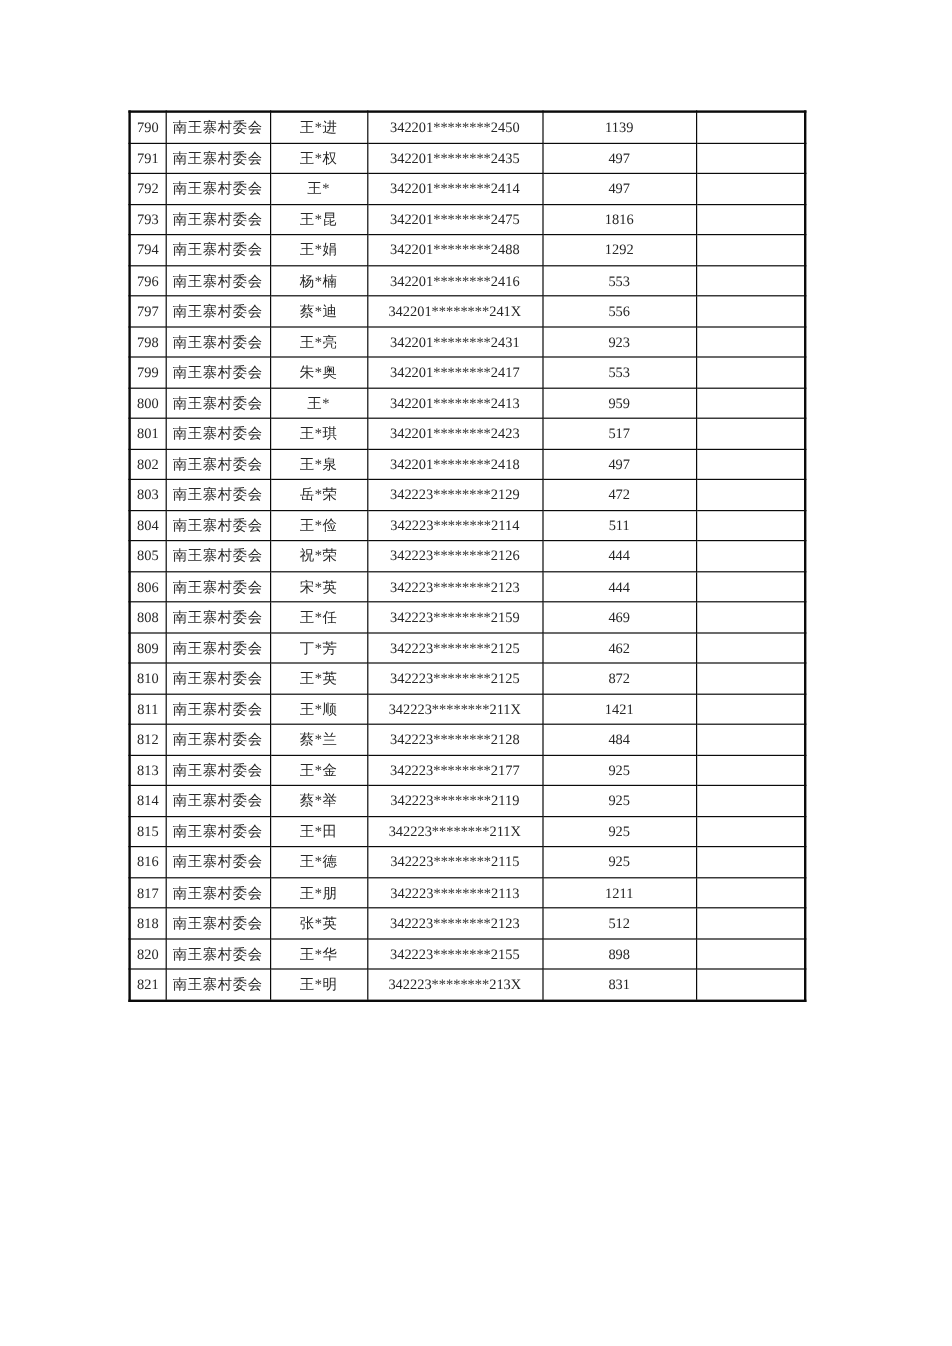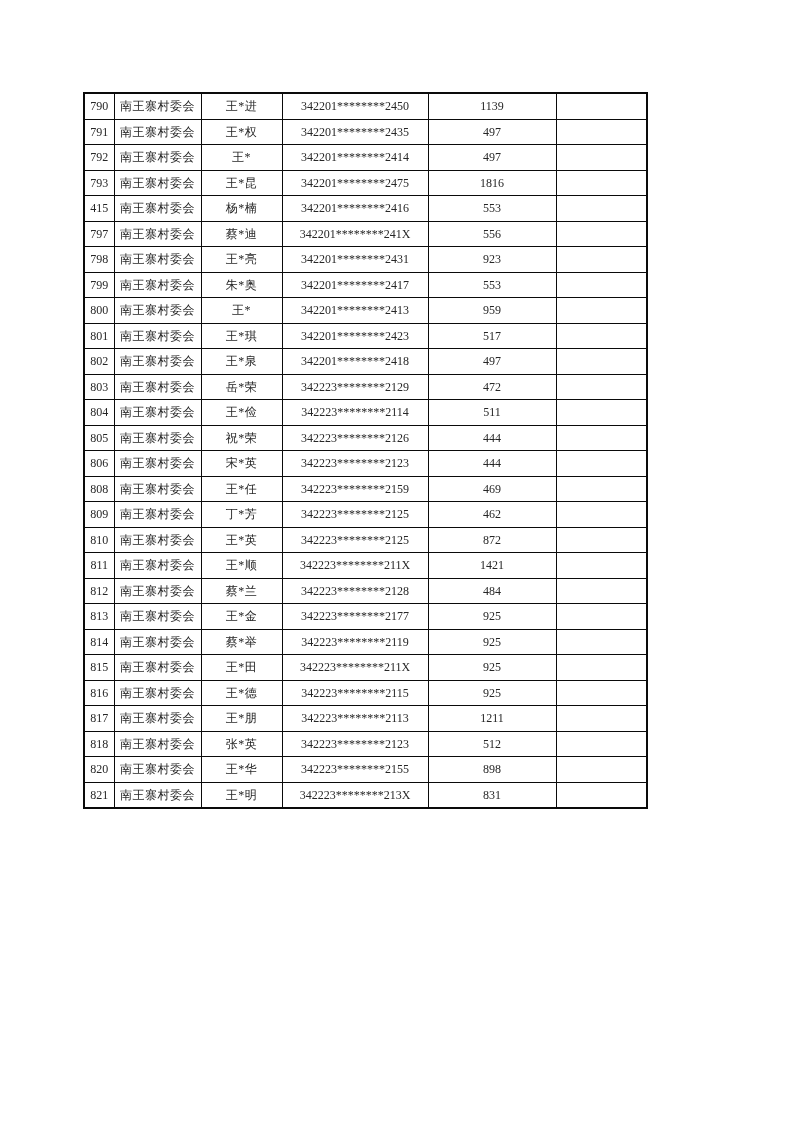--- a/index.html
+++ b/index.html
@@ -11,21 +11,21 @@
     position: relative;
     width: 793px;
     height: 1122px;
     background: #ffffff;
     overflow: hidden;
     font-family: "Liberation Serif", "DejaVu Serif", serif;
     color: #262626;
   }
   table.roster-table {
     position: absolute;
-    left: 83px;
+    left: 107px;
     top: 92px;
     border-collapse: collapse;
     table-layout: fixed;
     width: 563px;
     border: 2px solid #0a0a0a;
   }
   table.roster-table td {
     border: 1px solid #0a0a0a;
     height: 24.5px;
     padding: 0;
@@ -86,24 +86,32 @@
 
   <tr>
     <td class="c-seq">793</td>
     <td class="c-village">南王寨村委会</td>
     <td class="c-name">王*昆</td>
     <td class="c-id">342201********2475</td>
     <td class="c-value">1816</td>
     <td class="c-blank"></td>
   </tr>
 
-
-
-  <tr>
-    <td class="c-seq">415</td>
+  <tr>
+    <td class="c-seq">794</td>
+    <td class="c-village">南王寨村委会</td>
+    <td class="c-name">王*娟</td>
+    <td class="c-id">342201********2488</td>
+    <td class="c-value">1292</td>
+    <td class="c-blank"></td>
+  </tr>
+
+
+  <tr>
+    <td class="c-seq">796</td>
     <td class="c-village">南王寨村委会</td>
     <td class="c-name">杨*楠</td>
     <td class="c-id">342201********2416</td>
     <td class="c-value">553</td>
     <td class="c-blank"></td>
   </tr>
 
   <tr>
     <td class="c-seq">797</td>
     <td class="c-village">南王寨村委会</td>

